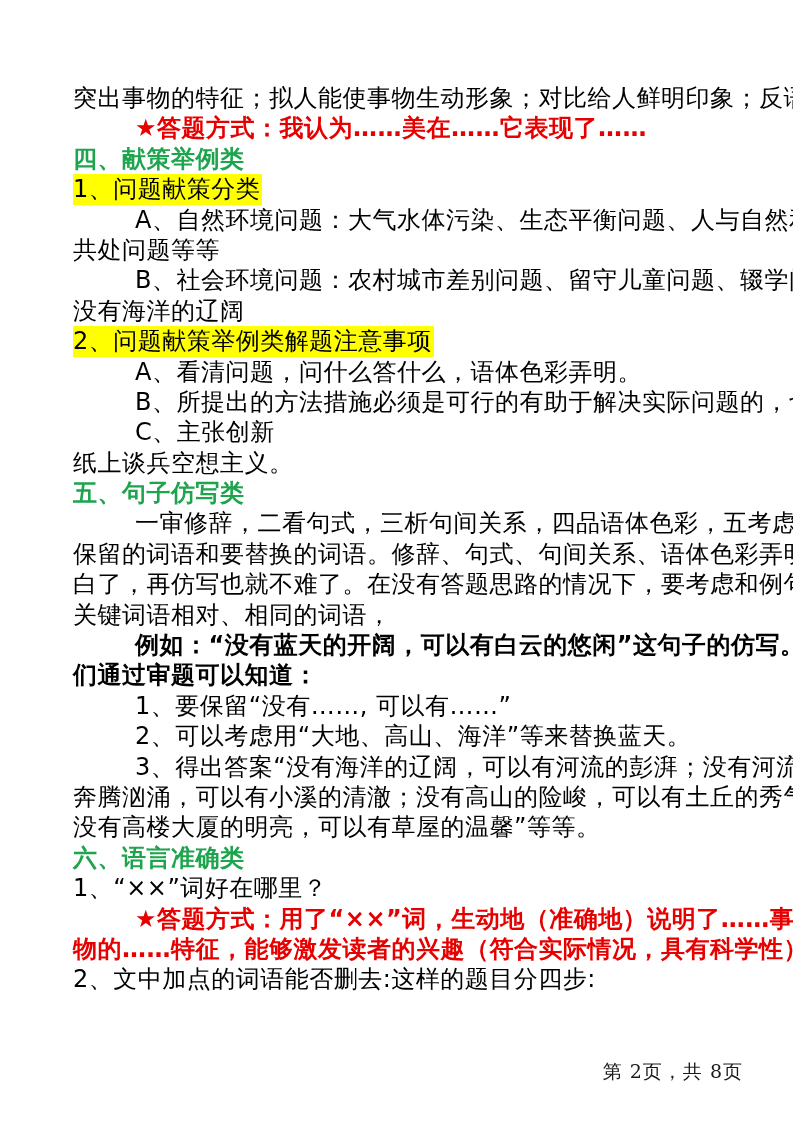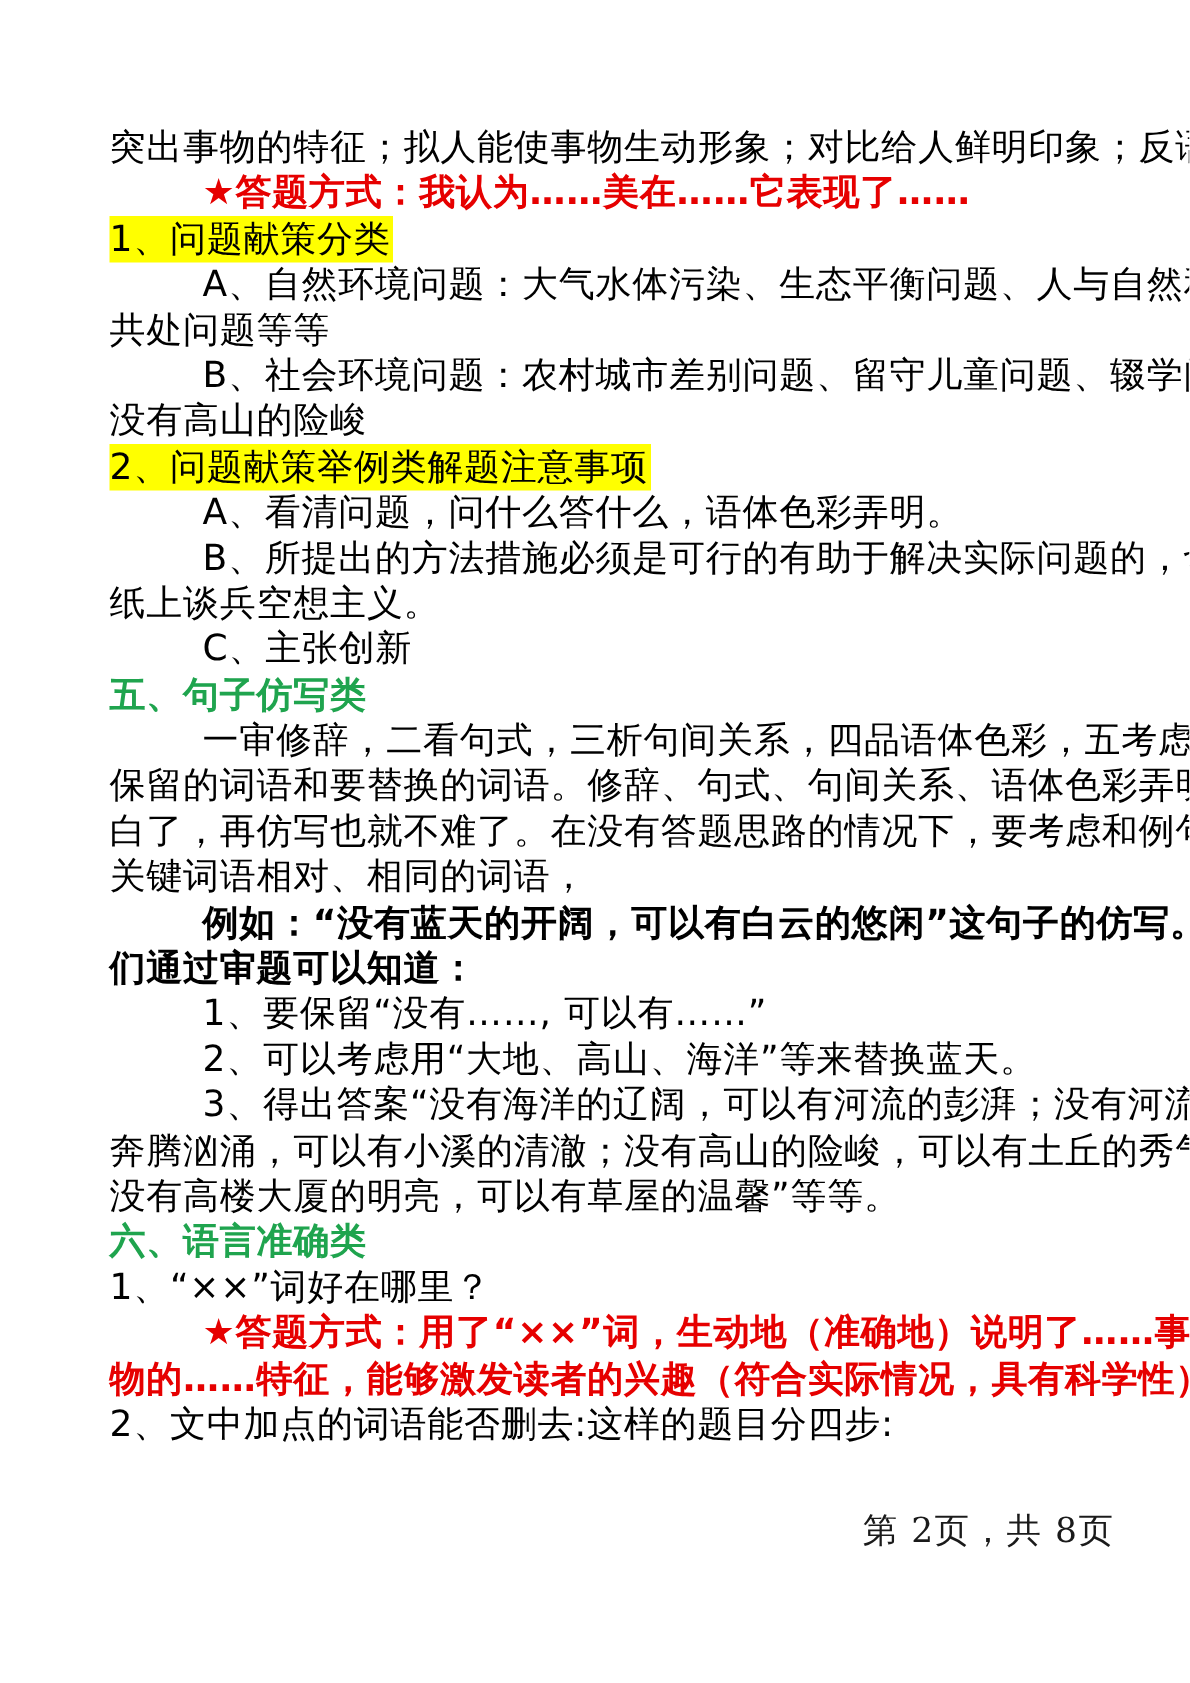--- a/index.html
+++ b/index.html
@@ -40,46 +40,47 @@
   .line.red   { color: var(--red); font-weight: bold; }
   .line.green { color: var(--green); font-weight: bold; }
   .line.bold  { font-weight: bold; }
   .hl {
     background: var(--yellow);
     padding: 1px 2px 2px 0;
     margin-top: 28px;
   }
   .footer {
     position: absolute;
-    top: 1005px;
+    top: 1059px;
     right: 50px;
     font-family: "DejaVu Serif", serif;
-    font-size: 23px;
+    font-size: 19px;
     color: #1a1a1a;
     letter-spacing: 1px;
     text-align: right;
   }
 </style>
 </head>
 <body>
 
 <div class="page">
   <div class="doc-body">
       <div class="line body">突出事物的特征；拟人能使事物生动形象；对比给人鲜明印象；反语</div>
       <div class="line red indent">★答题方式：我认为……美在……它表现了……</div>
+      <div class="line green">四、献策举例类</div>
       <div class="line body"><span class="hl">1、问题献策分类</span></div>
       <div class="line body indent">A、自然环境问题：大气水体污染、生态平衡问题、人与自然和谐</div>
       <div class="line body">共处问题等等</div>
       <div class="line body indent">B、社会环境问题：农村城市差别问题、留守儿童问题、辍学问题、</div>
-      <div class="line body">没有高山的险峻</div>
+      <div class="line body">没有海洋的辽阔</div>
       <div class="line body"><span class="hl">2、问题献策举例类解题注意事项</span></div>
       <div class="line body indent">A、看清问题，问什么答什么，语体色彩弄明。</div>
       <div class="line body indent">B、所提出的方法措施必须是可行的有助于解决实际问题的，切忌</div>
+      <div class="line body indent">C、主张创新</div>
       <div class="line body">纸上谈兵空想主义。</div>
-      <div class="line body indent">C、主张创新</div>
       <div class="line green">五、句子仿写类</div>
       <div class="line body indent">一审修辞，二看句式，三析句间关系，四品语体色彩，五考虑要</div>
       <div class="line body">保留的词语和要替换的词语。修辞、句式、句间关系、语体色彩弄明</div>
       <div class="line body">白了，再仿写也就不难了。在没有答题思路的情况下，要考虑和例句</div>
       <div class="line body">关键词语相对、相同的词语，</div>
       <div class="line bold indent">例如：“没有蓝天的开阔，可以有白云的悠闲”这句子的仿写。我</div>
       <div class="line bold">们通过审题可以知道：</div>
       <div class="line body indent">1、要保留“没有……, 可以有……”</div>
       <div class="line body indent">2、可以考虑用“大地、高山、海洋”等来替换蓝天。</div>
       <div class="line body indent">3、得出答案“没有海洋的辽阔，可以有河流的彭湃；没有河流的</div>

